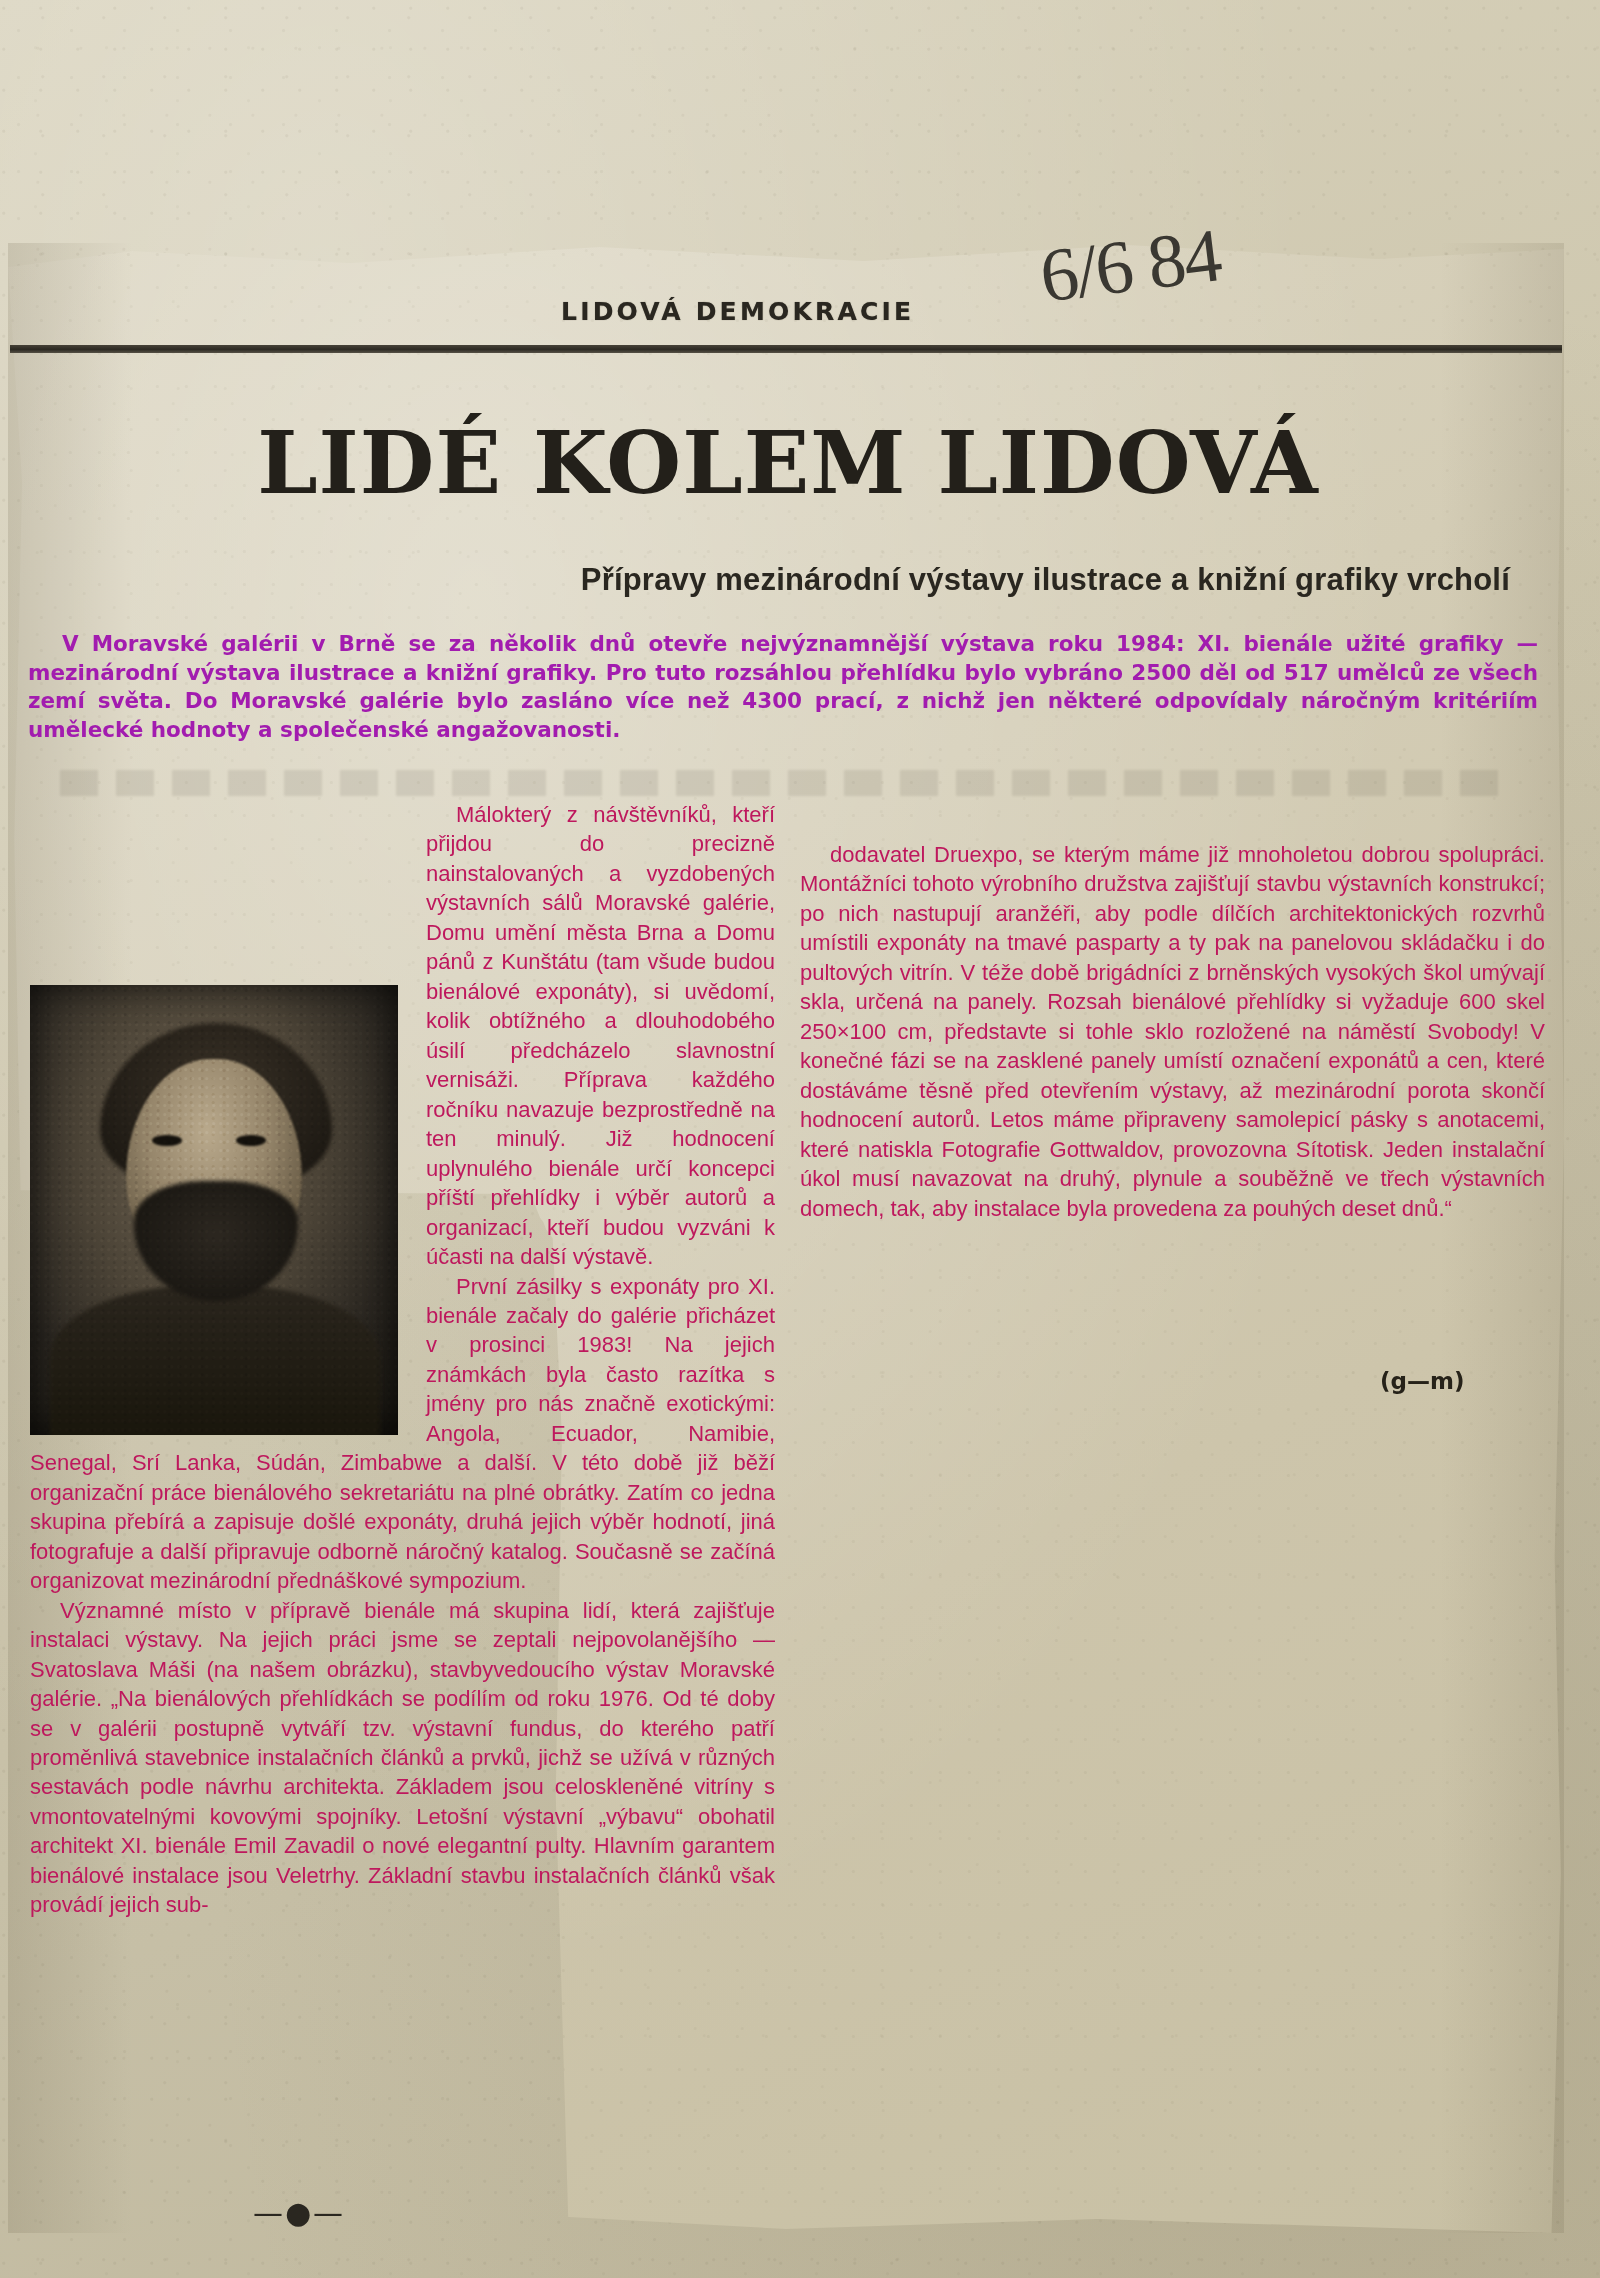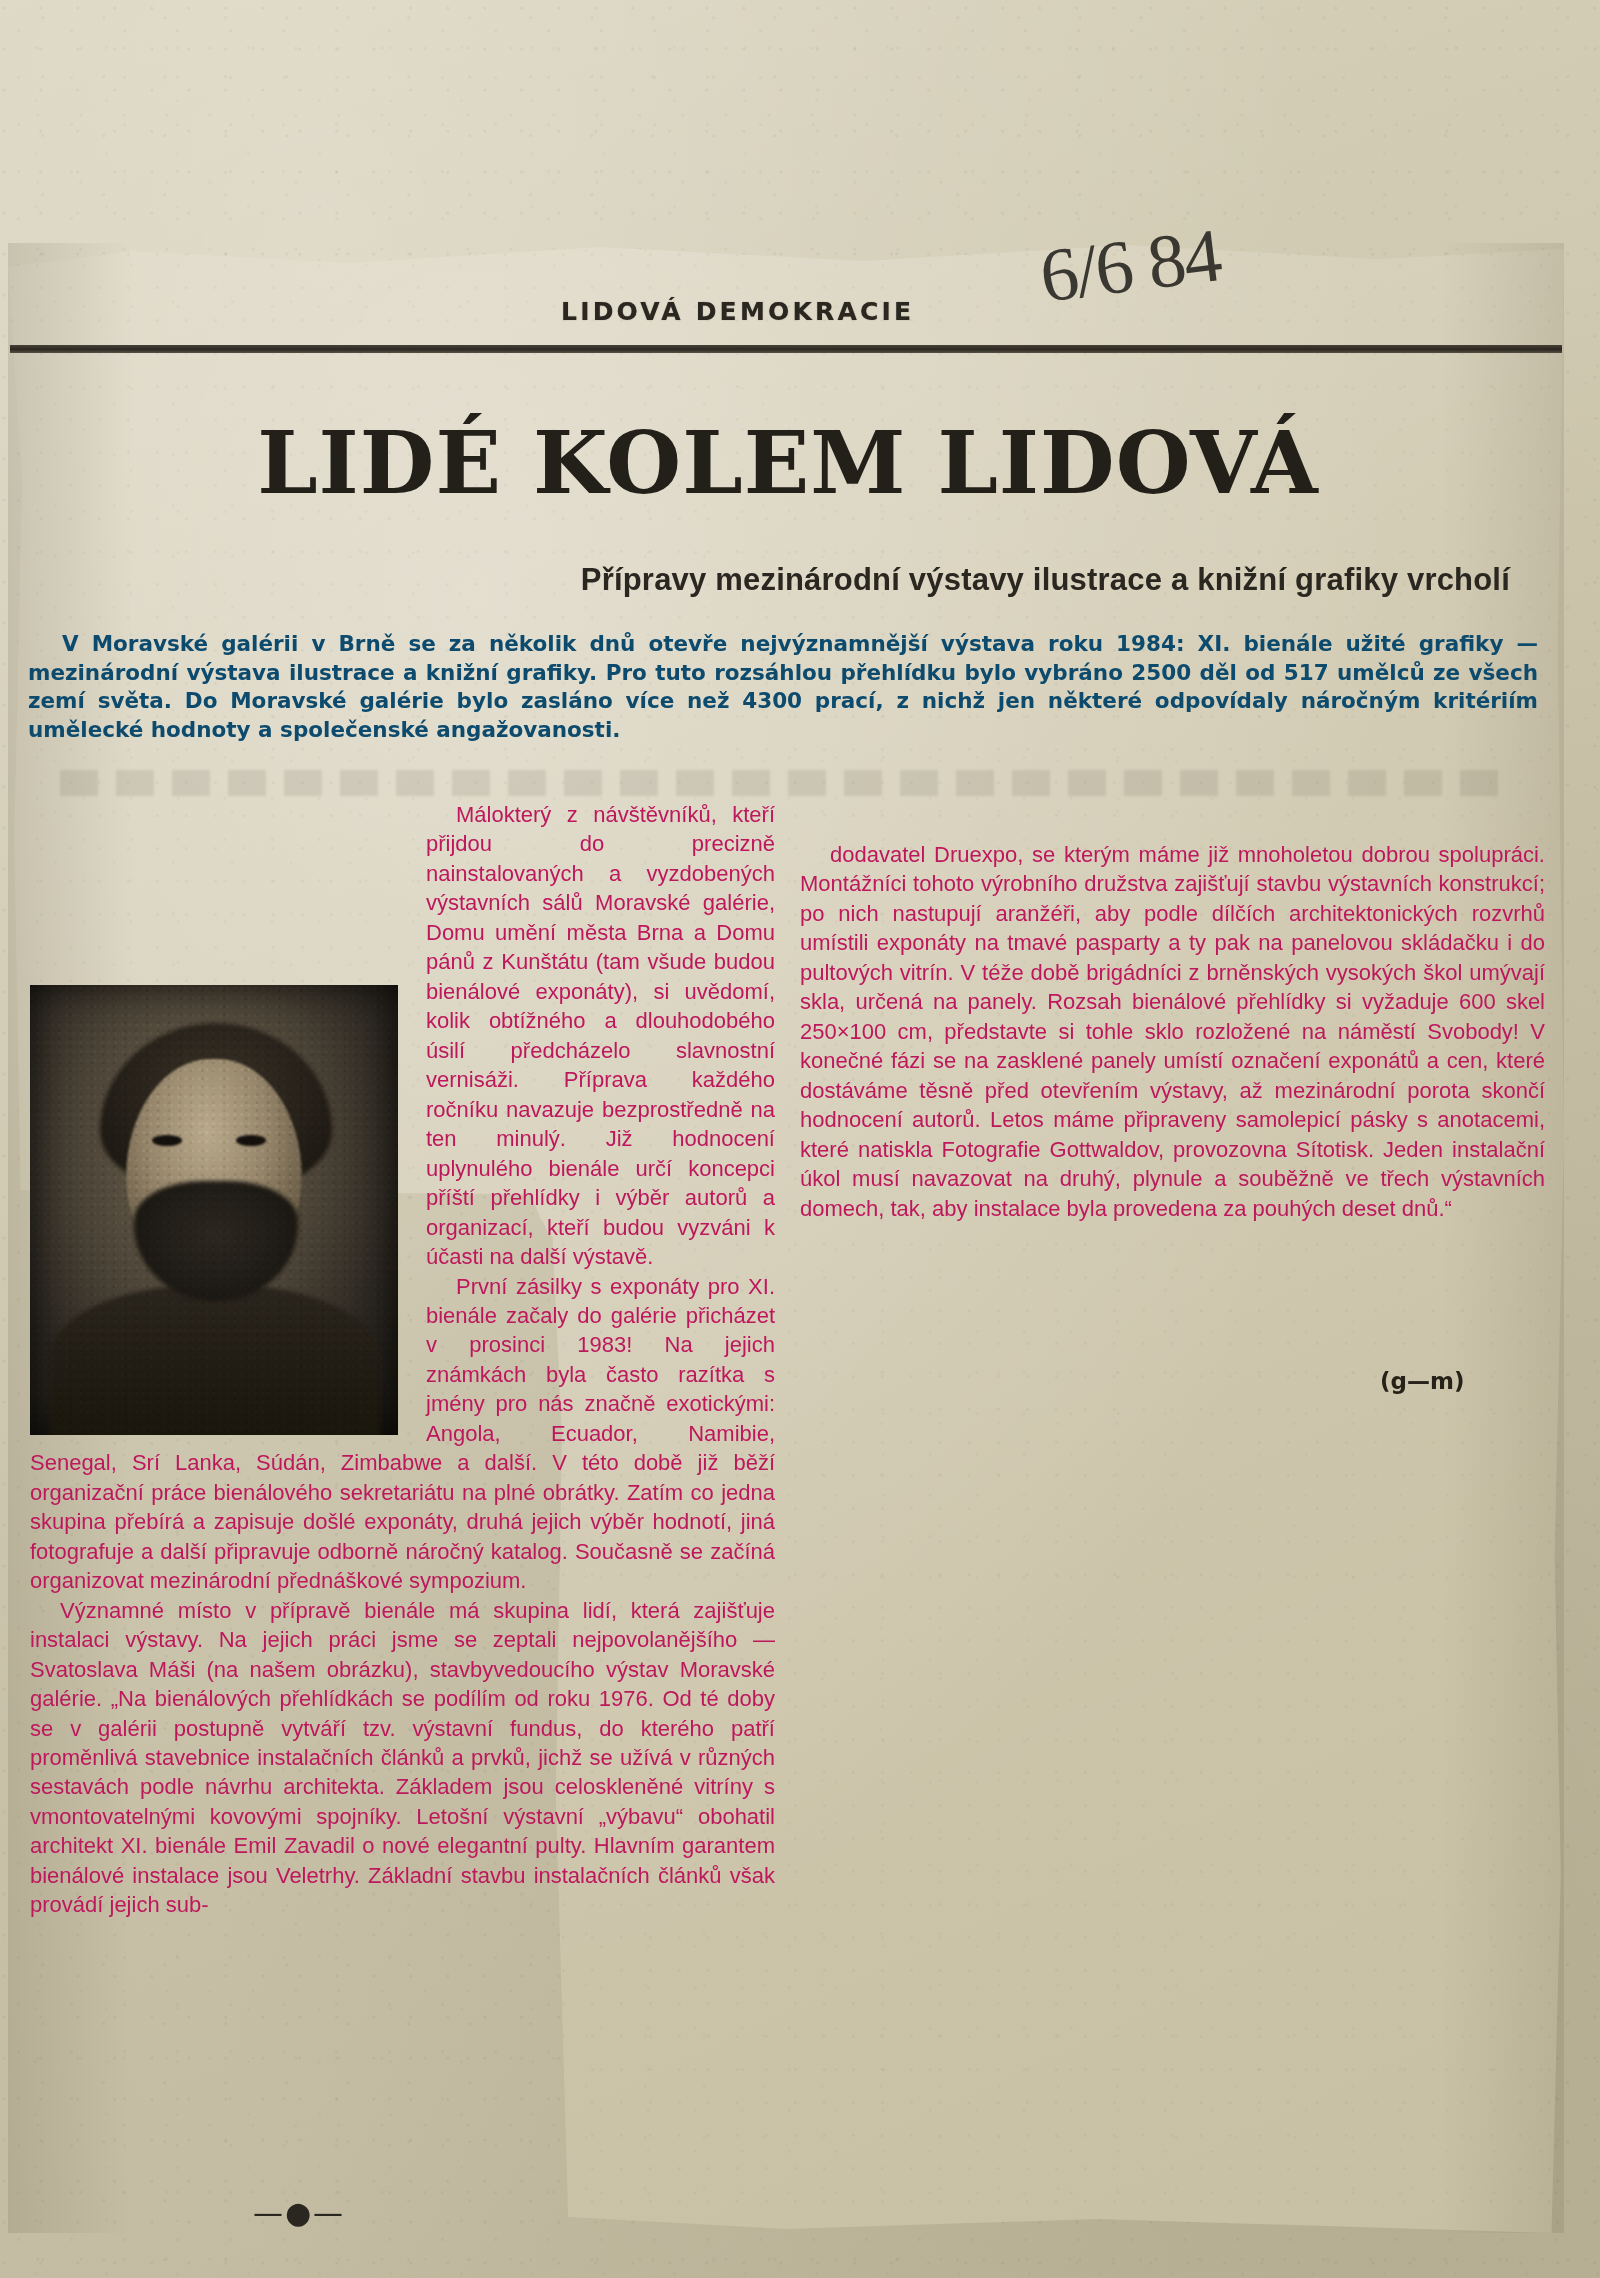--- a/index.html
+++ b/index.html
@@ -138,21 +138,21 @@
   
   .lead {
     position: absolute;
     left: 28px;
     top: 630px;
     width: 1510px;
     font-family: "DejaVu Sans", sans-serif;
     font-weight: 700;
     font-size: 21.5px;
     line-height: 1.33;
-    color: #0c4a6e;
+    color: #a21caf;
     text-align: justify;
     text-indent: 34px;
   }
 
   
   .col {
     position: absolute;
     font-family: "Liberation Sans", sans-serif;
     font-size: 22px;
     line-height: 1.34;

